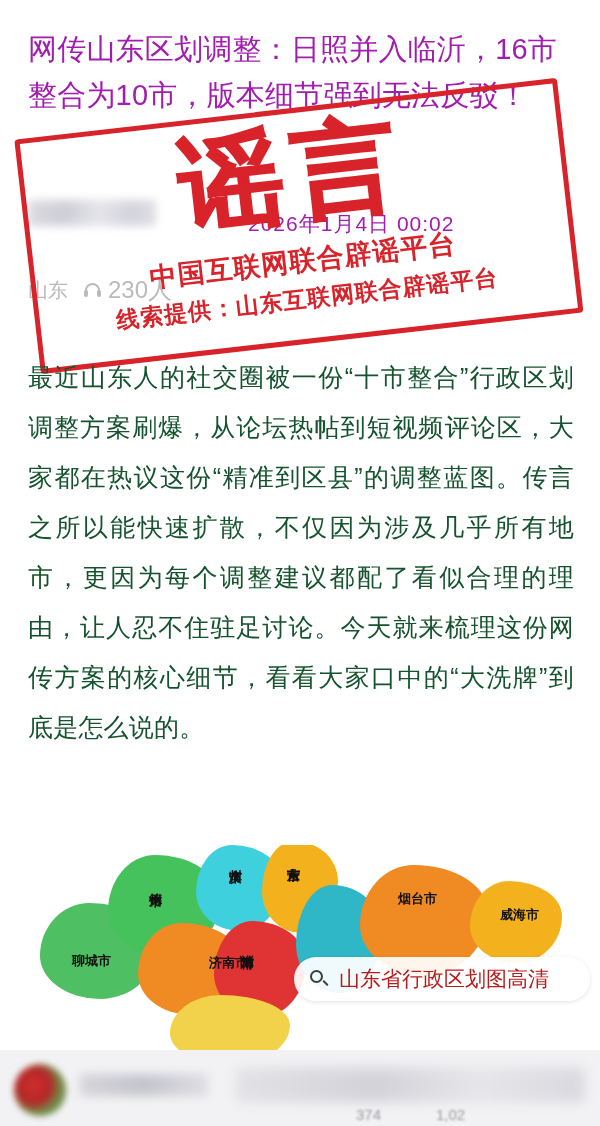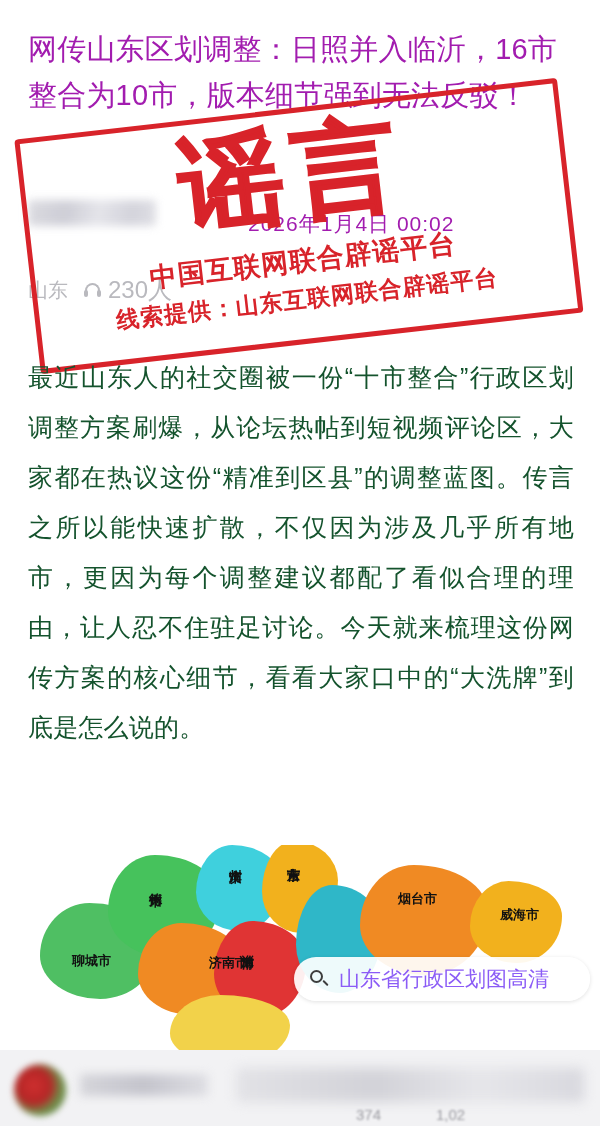--- a/index.html
+++ b/index.html
@@ -249,21 +249,21 @@
     content: "";
     position: absolute;
     left: 12px; top: 12px;
     width: 7px; height: 2px;
     background: #3d3d3d;
     transform: rotate(45deg);
     border-radius: 1px;
   }
   .map-search-text {
     font-size: 21px;
-    color: #8b5cf6;
+    color: #b91c1c;
     white-space: nowrap;
   }
 
   
   .bottom-bar {
     position: absolute;
     left: 0;
     top: 1050px;
     width: 600px;
     height: 76px;

